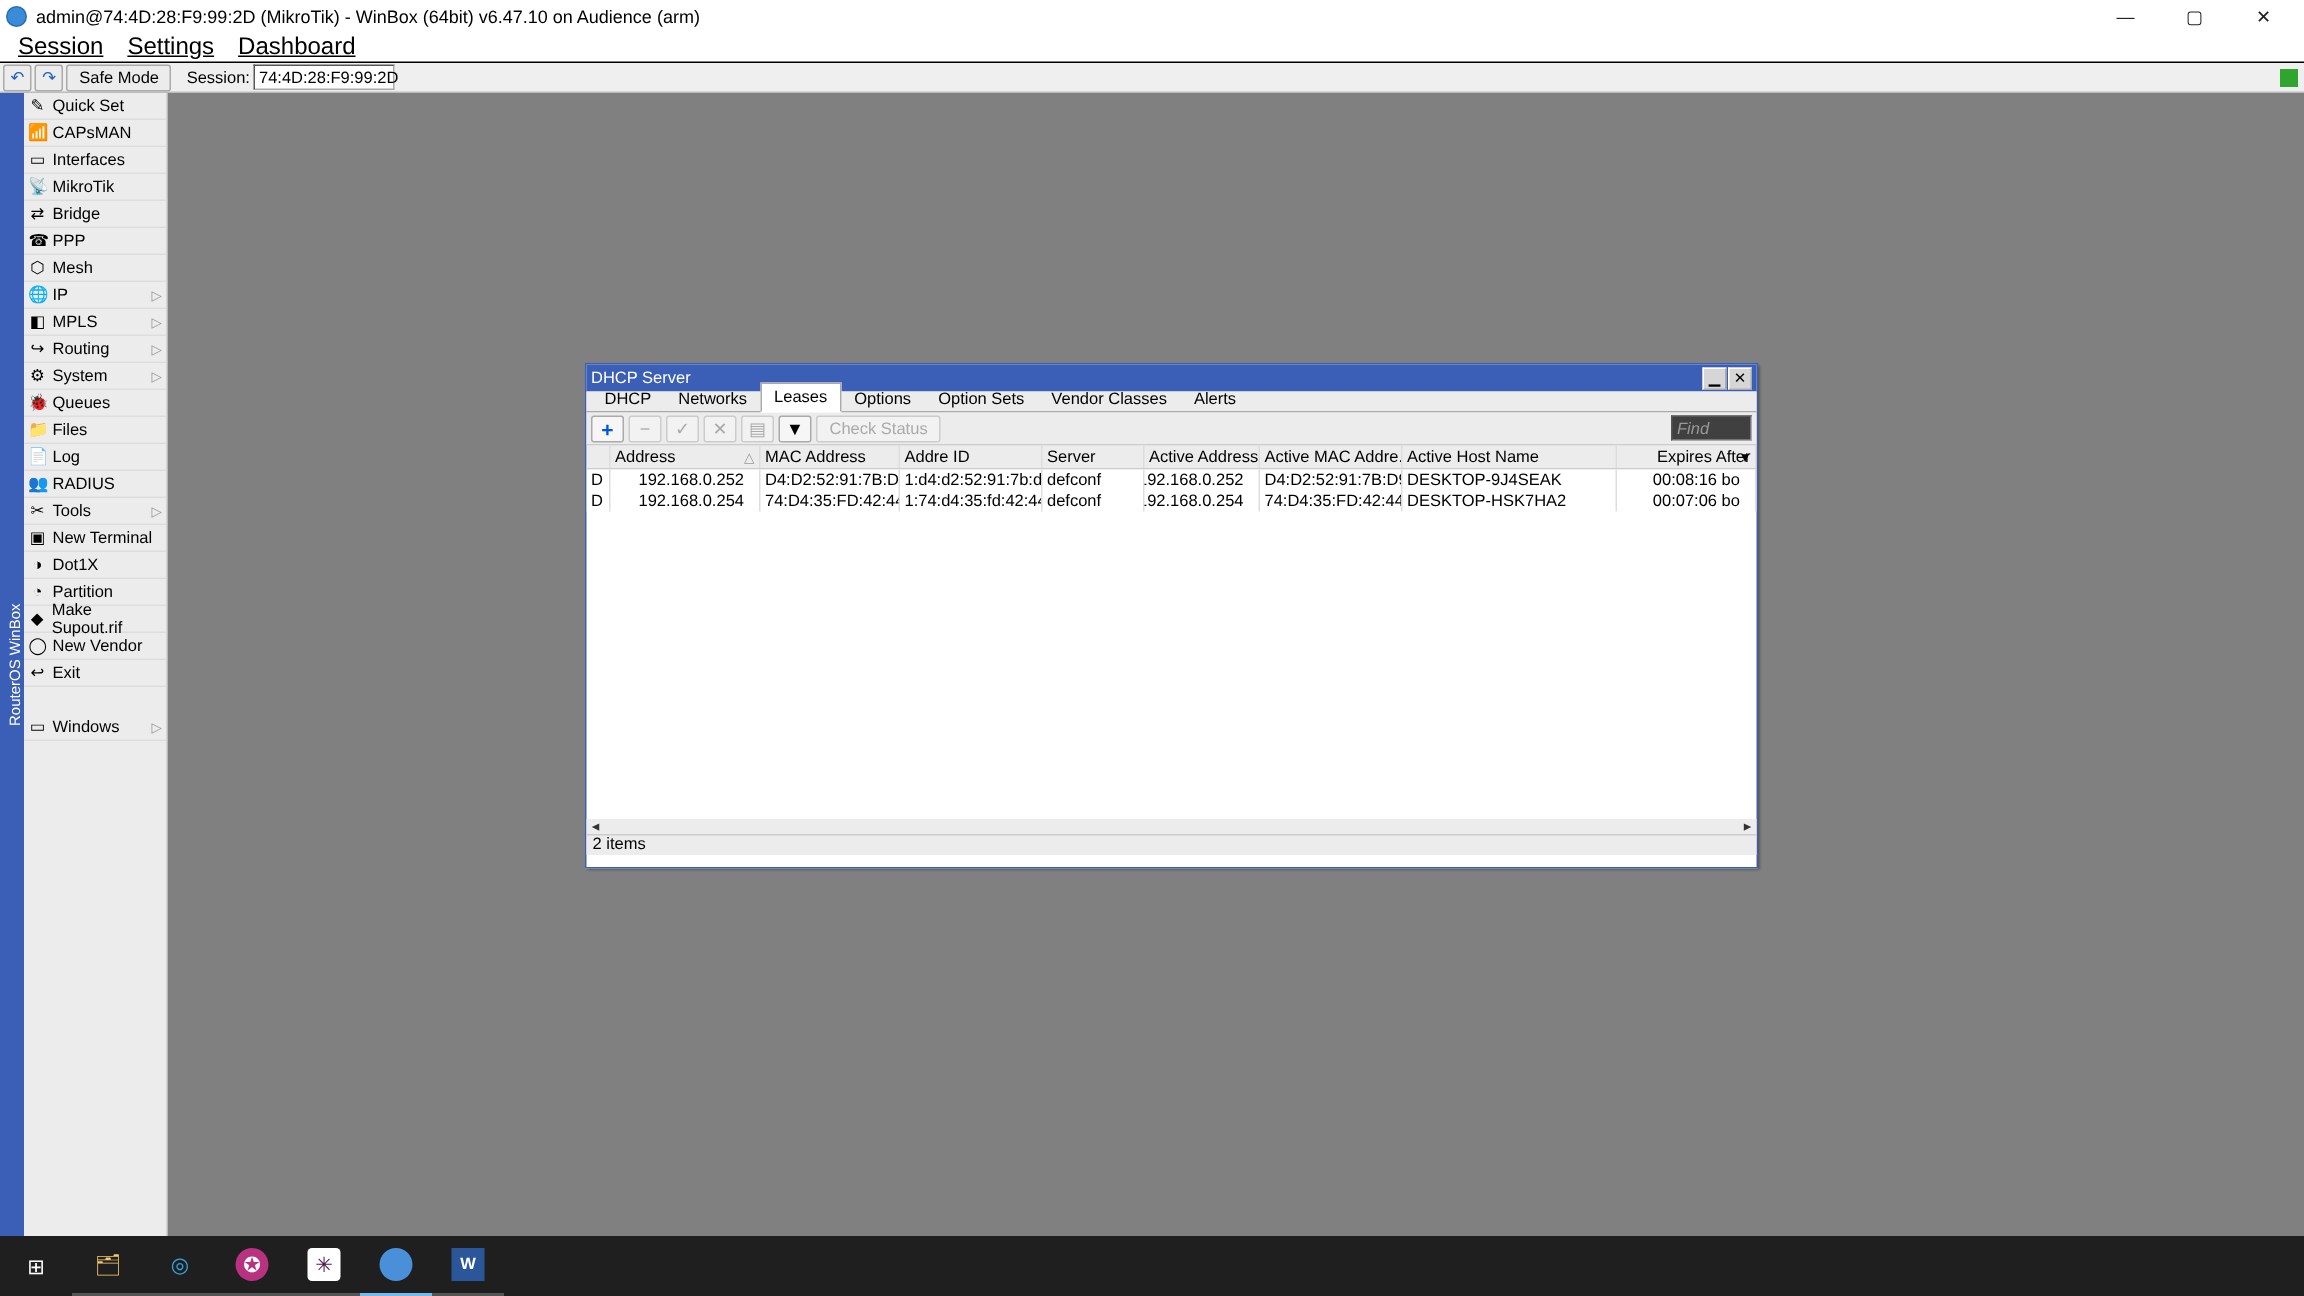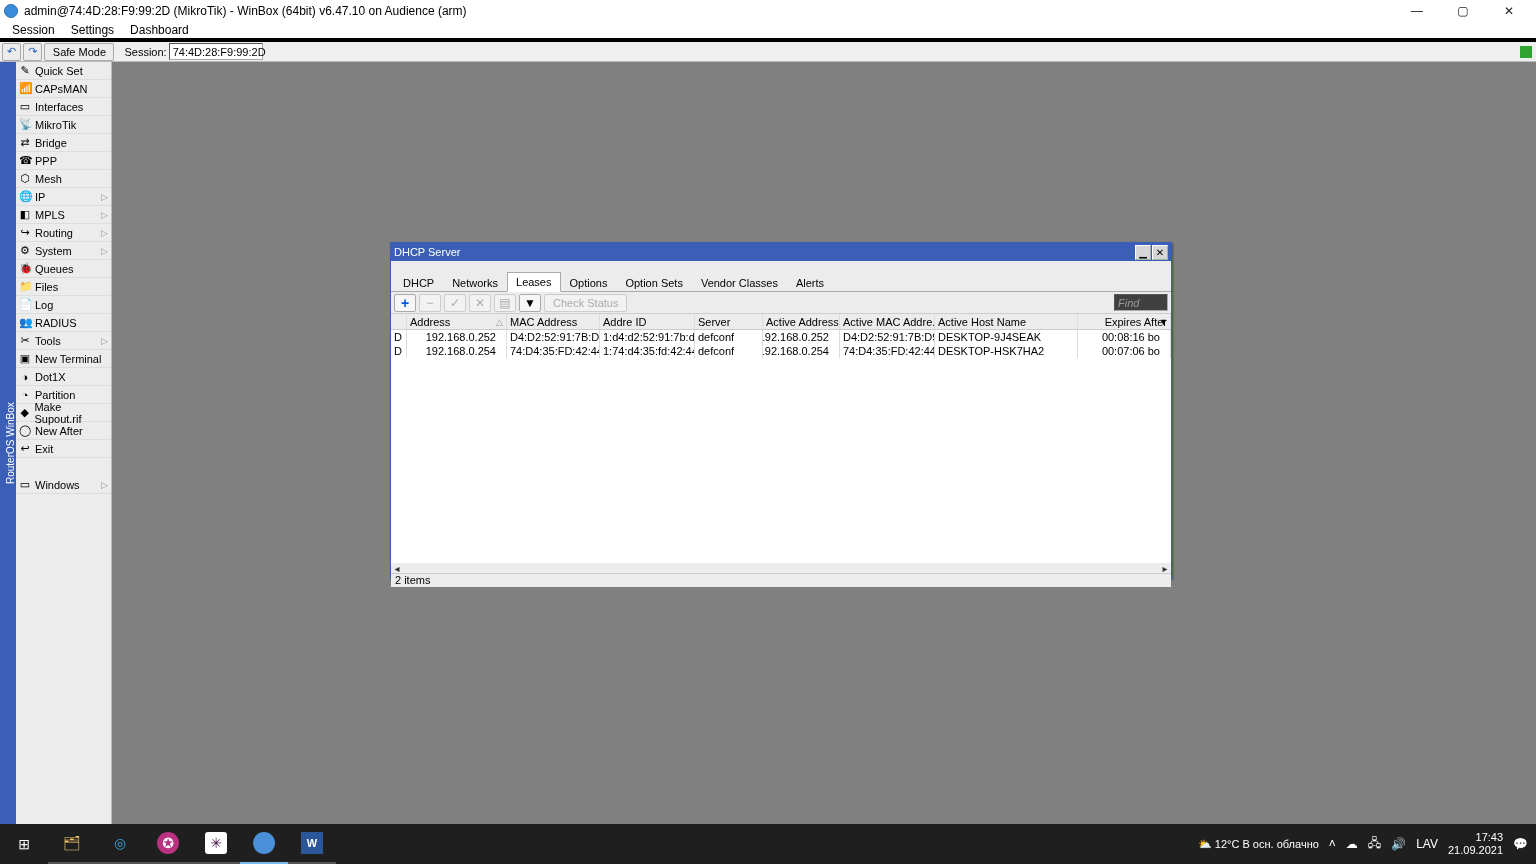--- a/index.html
+++ b/index.html
@@ -6,21 +6,21 @@
   html, body { margin: 0; padding: 0; width: 1536px; height: 864px; overflow: hidden; }
   body { background: #fff; }
 
   
   .titlebar { height: 22px; background: #fff; display: flex; align-items: center; padding: 0 4px; font-size: 12px; }
   .titlebar-icon { width: 14px; height: 14px; border-radius: 50%; background: #3a8cd8; margin-right: 6px; border: 1px solid #2a6fb3; }
   .titlebar-spacer { flex: 1; }
   .titlebtn { width: 46px; height: 22px; display: flex; align-items: center; justify-content: center; font-size: 12px; color: #222; }
 
   
-  .menubar { height: 20px; display: flex; align-items: center; font-size: 12px; padding: 0 4px; border-bottom: 4px solid #000000; }
+  .menubar { height: 20px; display: flex; align-items: center; font-size: 16px; padding: 0 4px; border-bottom: 1px solid #000000; text-decoration: underline; }
   .menuitem { padding: 2px 8px; }
 
   
   .toolbar { height: 20px; display: flex; align-items: center; padding: 0 2px; gap: 2px; font-size: 11px; border-bottom: 1px solid #bbb; background: #efefef; }
   .toolbtn { height: 18px; min-width: 18px; background: #ececec; border: 1px solid #aaa; display: flex; align-items: center; justify-content: center; padding: 0 4px; font-size: 11px; border-radius: 2px;}
   .toolbtn.safe { min-width: 70px; }
   .toolbar-label { margin-left: 8px; }
   .toolbar-input { height: 17px; width: 94px; border: 1px inset #aaa; background: #fff; font-size: 11px; padding: 0 3px; display: flex; align-items: center;}
   .toolbar-spacer { flex: 1; }
   .toolbar-indicator { width: 12px; height: 12px; background: #2fa52f; margin-right: 2px;}
@@ -33,21 +33,21 @@
   .sideitem .sarrow { position: absolute; right: 3px; color: #999; font-size: 9px; }
   .sidegap { height: 18px; }
 
   .workspace { flex: 1; background: #808080; position: relative; }
 
   
   .win { position: absolute; left: 278px; top: 180px; width: 782px; height: 337px; background: #fff; border: 1px solid #3b5fb6; box-shadow: 1px 1px 2px rgba(0,0,0,.4);}
   .win-title { height: 18px; background: #3b5fb6; color: #fff; font-size: 11px; display: flex; align-items: center; padding: 0 3px; }
   .win-title-spacer { flex: 1; }
   .win-ctrl { width: 16px; height: 15px; background: #d6d6d6; color: #000; border: 1px outset #fff; font-size: 10px; display: flex; align-items: center; justify-content: center; margin-left: 1px;}
-  .win-tabs { height: 31px; background: #ececec; display: flex; align-items: flex-end; padding: 0 3px; border-bottom: 1px solid #aaa; font-size: 11px;}
+  .win-tabs { height: 14px; background: #ececec; display: flex; align-items: flex-end; padding: 0 3px; border-bottom: 1px solid #aaa; font-size: 11px;}
   .tab { padding: 3px 8px; border: 1px solid transparent; border-bottom: none; position: relative; top: 1px;}
   .tab.active { background: #fff; border-color: #aaa; border-bottom: 1px solid #fff;}
 
   .win-tools { height: 22px; background: #ececec; display: flex; align-items: center; gap: 3px; padding: 0 3px; border-bottom: 1px solid #ccc; font-size: 11px;}
   .tbtn { width: 22px; height: 18px; border: 1px solid #aaa; background: #f6f6f6; display: flex; align-items: center; justify-content: center; font-size: 12px; border-radius: 2px;}
   .tbtn.disabled { color: #aaa; border-color: #ccc; background: #f2f2f2; }
   .tbtn.wide { width: auto; padding: 0 8px; font-size: 11px;}
   .tbtn.add { color: #0055dd; font-weight: bold; font-size: 14px; line-height: 14px;}
   .win-tools-spacer { flex: 1; }
   .findbox { width: 54px; height: 17px; border: 1px inset #aaa; background: #404040; font-style: italic; color: #999; font-size: 11px; padding: 0 3px; display:flex; align-items:center;}
@@ -209,21 +209,21 @@
         <div class="sideitem">
           <span class="ic">◔</span>
           <span>Partition</span>
         </div>
         <div class="sideitem">
           <span class="ic">◆</span>
           <span>Make Supout.rif</span>
         </div>
         <div class="sideitem">
           <span class="ic">◯</span>
-          <span>New After</span>
+          <span>New Vendor</span>
         </div>
         <div class="sideitem">
           <span class="ic">↩</span>
           <span>Exit</span>
         </div>
       </div>
     <div class="sidegap"></div>
     <div class="sideitem">
       <span class="ic">▭</span>
       <span>Windows</span>
@@ -331,29 +331,13 @@
   <div class="tbicon tbhalf">
       <div class="tbicon-inner" style="background:#fff;border-radius:3px;width:22px;height:22px;color:#4a154b;">✳</div>
     </div>
   <div class="tbicon tbactive">
       <div class="tbicon-inner" style="background:#4a90d9;border-radius:50%;width:22px;height:22px;"></div>
     </div>
   <div class="tbicon tbhalf">
       <div class="tbicon-inner" style="background:#2b579a;color:#fff;width:22px;height:22px;font-weight:bold;font-size:11px;">W</div>
     </div>
   <span class="tb-spacer"></span>
-  <div class="tbtray">
-    <span>
-      <span>⛅</span>
-      <span>12°C  В осн. облачно</span>
-    </span>
-    <span class="ti">˄</span>
-    <span class="ti">☁</span>
-    <span class="ti">🖧</span>
-    <span class="ti">🔊</span>
-    <span class="ti">LAV</span>
-    <div class="tbtime">
-      <div>17:43</div>
-      <div>21.09.2021</div>
-    </div>
-    <span class="ti">💬</span>
-  </div>
 </div>
 
 </body></html>

